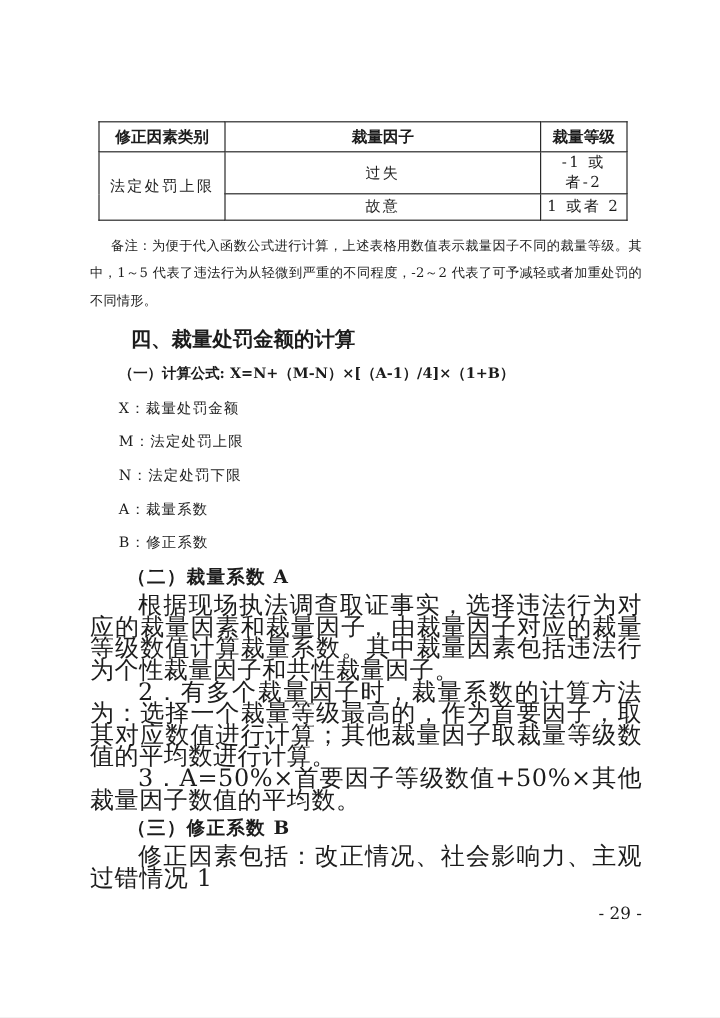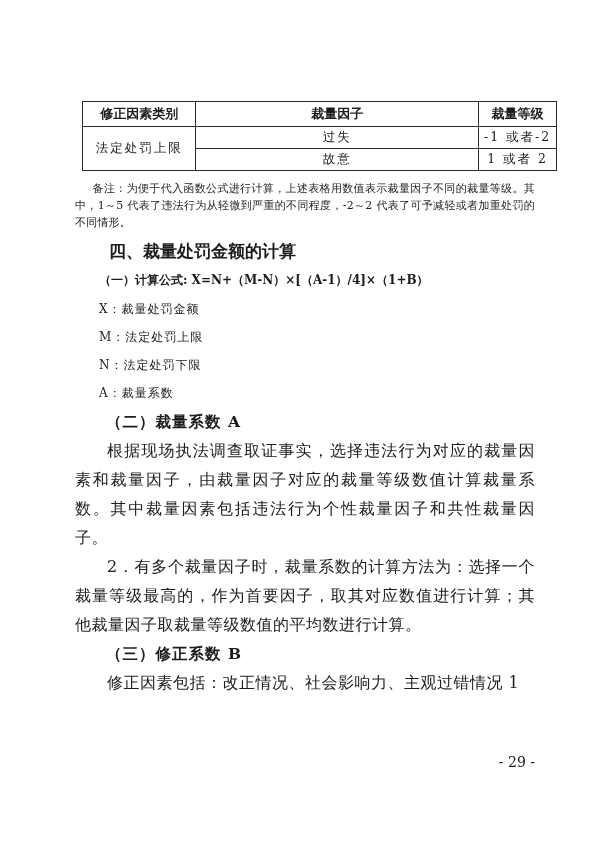--- a/index.html
+++ b/index.html
@@ -14,21 +14,21 @@
   }
   .content {
     position:absolute;
     left:75px; top:0;
     width:460px;
   }
   
   table.factor-table {
     border-collapse:collapse;
     table-layout:fixed;
-    width:475px;
+    width:441px;
     margin:101px 0 8px 7px;
   }
   table.factor-table th, table.factor-table td {
     border:1px solid #2a2a2a;
     text-align:center;
     vertical-align:middle;
     padding:0 2px;
     overflow:hidden;
   }
   table.factor-table th {
@@ -43,21 +43,21 @@
     letter-spacing:2px;
   }
   td.grade-cell { letter-spacing:0.5px; font-family:"DejaVu Serif","Liberation Serif",serif; }
   .col-cat   { width:105px; }
   .col-factor{ width:262px; }
   .col-grade { width:72px;  }
   
   .note {
     margin-top:9px;
     font-size:11px;
-    line-height:17px;
+    line-height:23px;
     text-align:justify;
     text-indent:1.6em;
     letter-spacing:0.2px;
   }
   
   .h-main {
     margin:8px 0 0 0;
     font-family:"Liberation Sans","DejaVu Sans",sans-serif;
     font-weight:bold;
     font-size:17px;
@@ -79,22 +79,22 @@
   }
   .h-sub {
     font-weight:bold;
     font-size:15.5px;
     line-height:29px;
     text-indent:2em;
     letter-spacing:1px;
   }
   .para {
     margin:0;
-    font-size:16px;
-    line-height:29px;
+    font-size:20px;
+    line-height:18px;
     text-align:justify;
     text-indent:2em;
     letter-spacing:0.5px;
   }
   
   .page-number {
     position:absolute;
     top:752px; left:12px;
     width:523px;
     text-align:right;
@@ -135,25 +135,27 @@
     <div class="note">备注：为便于代入函数公式进行计算，上述表格用数值表示裁量因子不同的裁量等级。其中，1～5 代表了违法行为从轻微到严重的不同程度，-2～2 代表了可予减轻或者加重处罚的不同情形。</div>
 
     <div class="h-main">四、裁量处罚金额的计算</div>
 
     <div class="formula-line"><span>（一）计算公式: </span><span>X=N+（M-N）×[（A-1）/4]×（1+B）</span></div>
 
     <div class="def-line">X：裁量处罚金额</div>
     <div class="def-line">M：法定处罚上限</div>
     <div class="def-line">N：法定处罚下限</div>
     <div class="def-line">A：裁量系数</div>
+    <div class="def-line">B：修正系数</div>
 
     <div class="h-sub">（二）裁量系数 A</div>
 
     <p class="para">根据现场执法调查取证事实，选择违法行为对应的裁量因素和裁量因子，由裁量因子对应的裁量等级数值计算裁量系数。其中裁量因素包括违法行为个性裁量因子和共性裁量因子。</p>
     <p class="para">2．有多个裁量因子时，裁量系数的计算方法为：选择一个裁量等级最高的，作为首要因子，取其对应数值进行计算；其他裁量因子取裁量等级数值的平均数进行计算。</p>
+    <p class="para">3．A=50%×首要因子等级数值+50%×其他裁量因子数值的平均数。</p>
 
     <div class="h-sub">（三）修正系数 B</div>
 
     <p class="para">修正因素包括：改正情况、社会影响力、主观过错情况 1</p>
 
   </div>
 
   <div class="page-number">- 29 -</div>
 </div>
 

